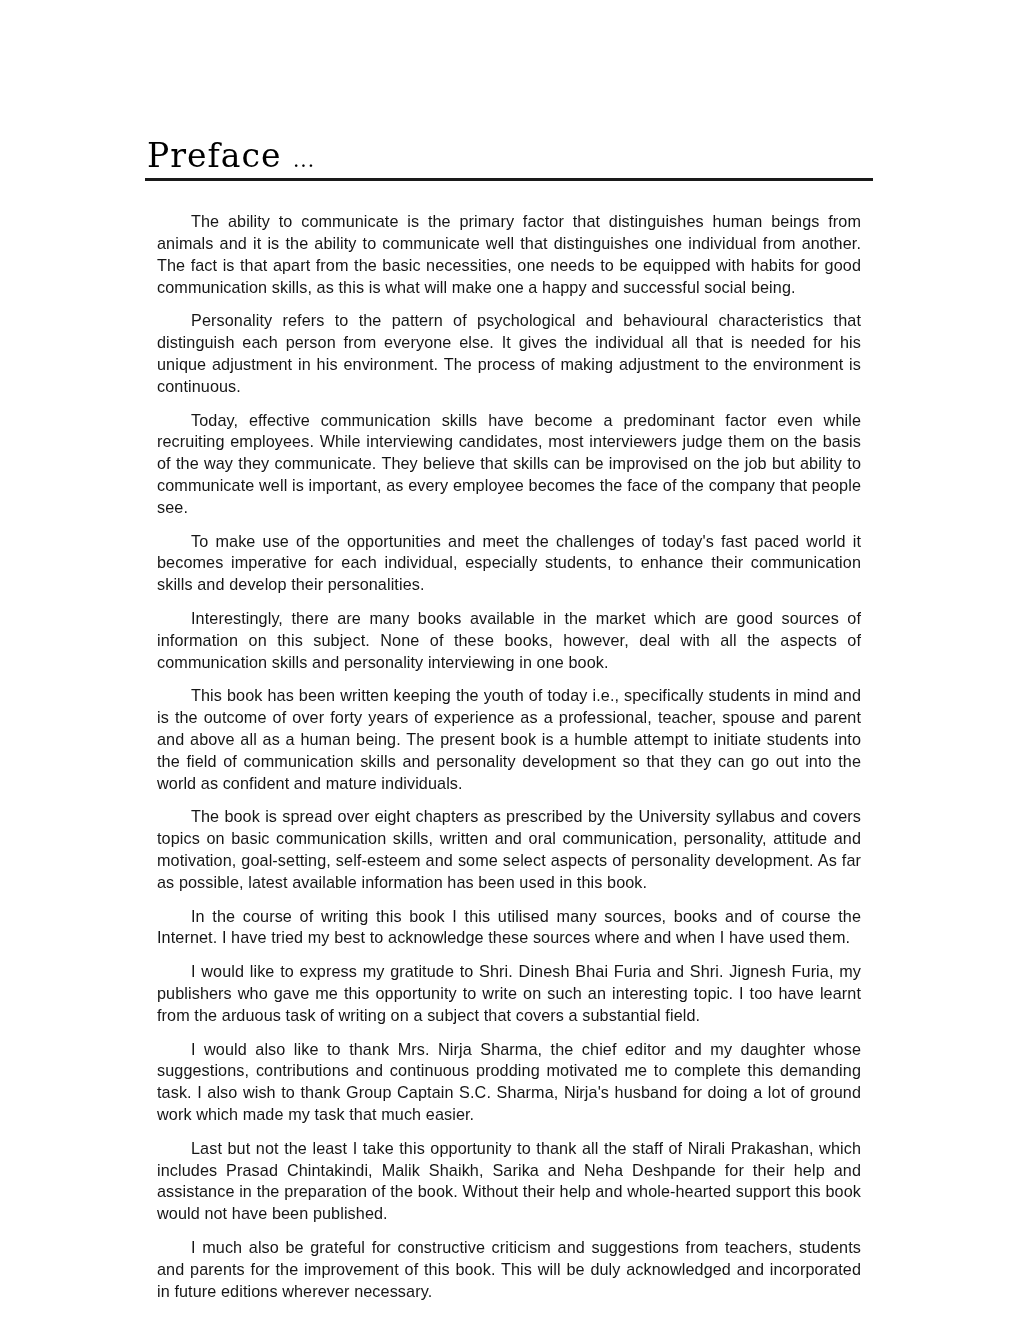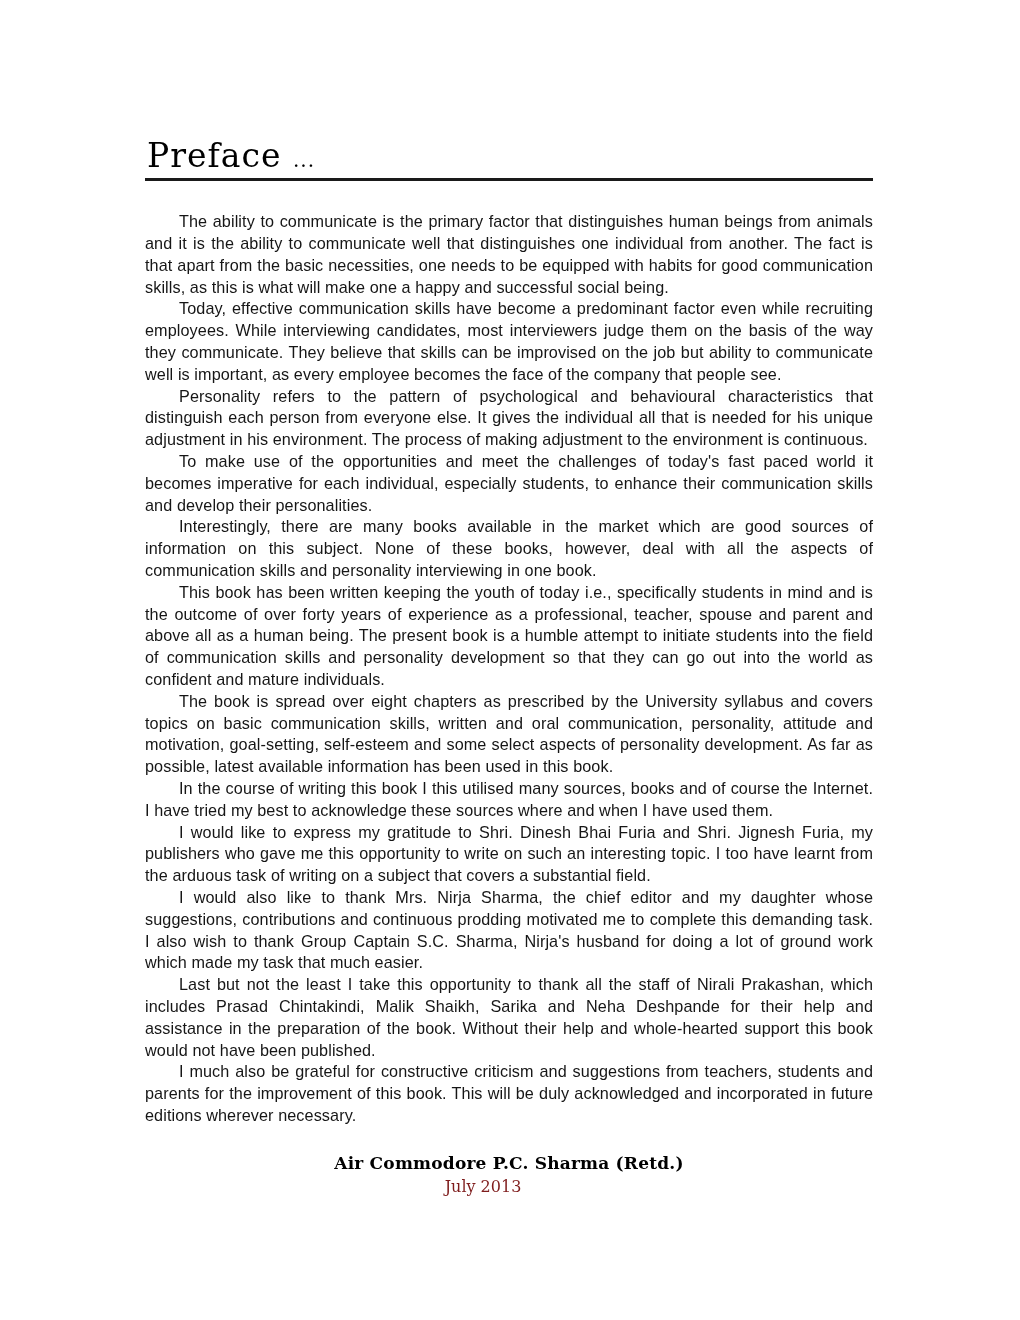--- a/index.html
+++ b/index.html
@@ -37,21 +37,21 @@
     font-size: 20px;
     letter-spacing: 1px;
   }
   .title-rule {
     height: 3px;
     background: #1a1a1a;
     width: 100%;
     margin-bottom: 30px;
   }
   .body-text p {
-    margin: 0;
+    margin: 12px;
     text-align: justify;
     text-indent: 34px;
     font-size: 16.2px;
     line-height: 21.8px;
     letter-spacing: 0.1px;
     color: #161616;
     -webkit-font-smoothing: antialiased;
   }
   .signature {
     margin-top: 26px;
@@ -76,22 +76,22 @@
 <body>
 
 <div class="page">
   <div class="content">
 
     <h1 class="doc-title"><span>Preface</span> <span class="ellip">...</span></h1>
     <div class="title-rule"></div>
 
     <div class="body-text">
       <p>The ability to communicate is the primary factor that distinguishes human beings from animals and it is the ability to communicate well that distinguishes one individual from another. The fact is that apart from the basic necessities, one needs to be equipped with habits for good communication skills, as this is what will make one a happy and successful social being.</p>
+      <p>Personality refers to the pattern of psychological and behavioural characteristics that distinguish each person from everyone else. It gives the individual all that is needed for his unique adjustment in his environment. The process of making adjustment to the environment is continuous.</p>
       <p>Today, effective communication skills have become a predominant factor even while recruiting employees. While interviewing candidates, most interviewers judge them on the basis of the way they communicate. They believe that skills can be improvised on the job but ability to communicate well is important, as every employee becomes the face of the company that people see.</p>
-      <p>Personality refers to the pattern of psychological and behavioural characteristics that distinguish each person from everyone else. It gives the individual all that is needed for his unique adjustment in his environment. The process of making adjustment to the environment is continuous.</p>
       <p>To make use of the opportunities and meet the challenges of today's fast paced world it becomes imperative for each individual, especially students, to enhance their communication skills and develop their personalities.</p>
       <p>Interestingly, there are many books available in the market which are good sources of information on this subject. None of these books, however, deal with all the aspects of communication skills and personality interviewing in one book.</p>
       <p>This book has been written keeping the youth of today i.e., specifically students in mind and is the outcome of over forty years of experience as a professional, teacher, spouse and parent and above all as a human being. The present book is a humble attempt to initiate students into the field of communication skills and personality development so that they can go out into the world as confident and mature individuals.</p>
       <p>The book is spread over eight chapters as prescribed by the University syllabus and covers topics on basic communication skills, written and oral communication, personality, attitude and motivation, goal-setting, self-esteem and some select aspects of personality development. As far as possible, latest available information has been used in this book.</p>
       <p>In the course of writing this book I this utilised many sources, books and of course the Internet. I have tried my best to acknowledge these sources where and when I have used them.</p>
       <p>I would like to express my gratitude to Shri. Dinesh Bhai Furia and Shri. Jignesh Furia, my publishers who gave me this opportunity to write on such an interesting topic. I too have learnt from the arduous task of writing on a subject that covers a substantial field.</p>
       <p>I would also like to thank Mrs. Nirja Sharma, the chief editor and my daughter whose suggestions, contributions and continuous prodding motivated me to complete this demanding task. I also wish to thank Group Captain S.C. Sharma, Nirja's husband for doing a lot of ground work which made my task that much easier.</p>
       <p>Last but not the least I take this opportunity to thank all the staff of Nirali Prakashan, which includes Prasad Chintakindi, Malik Shaikh, Sarika and Neha Deshpande for their help and assistance in the preparation of the book. Without their help and whole-hearted support this book would not have been published.</p>
       <p>I much also be grateful for constructive criticism and suggestions from teachers, students and parents for the improvement of this book. This will be duly acknowledged and incorporated in future editions wherever necessary.</p>
     </div>

